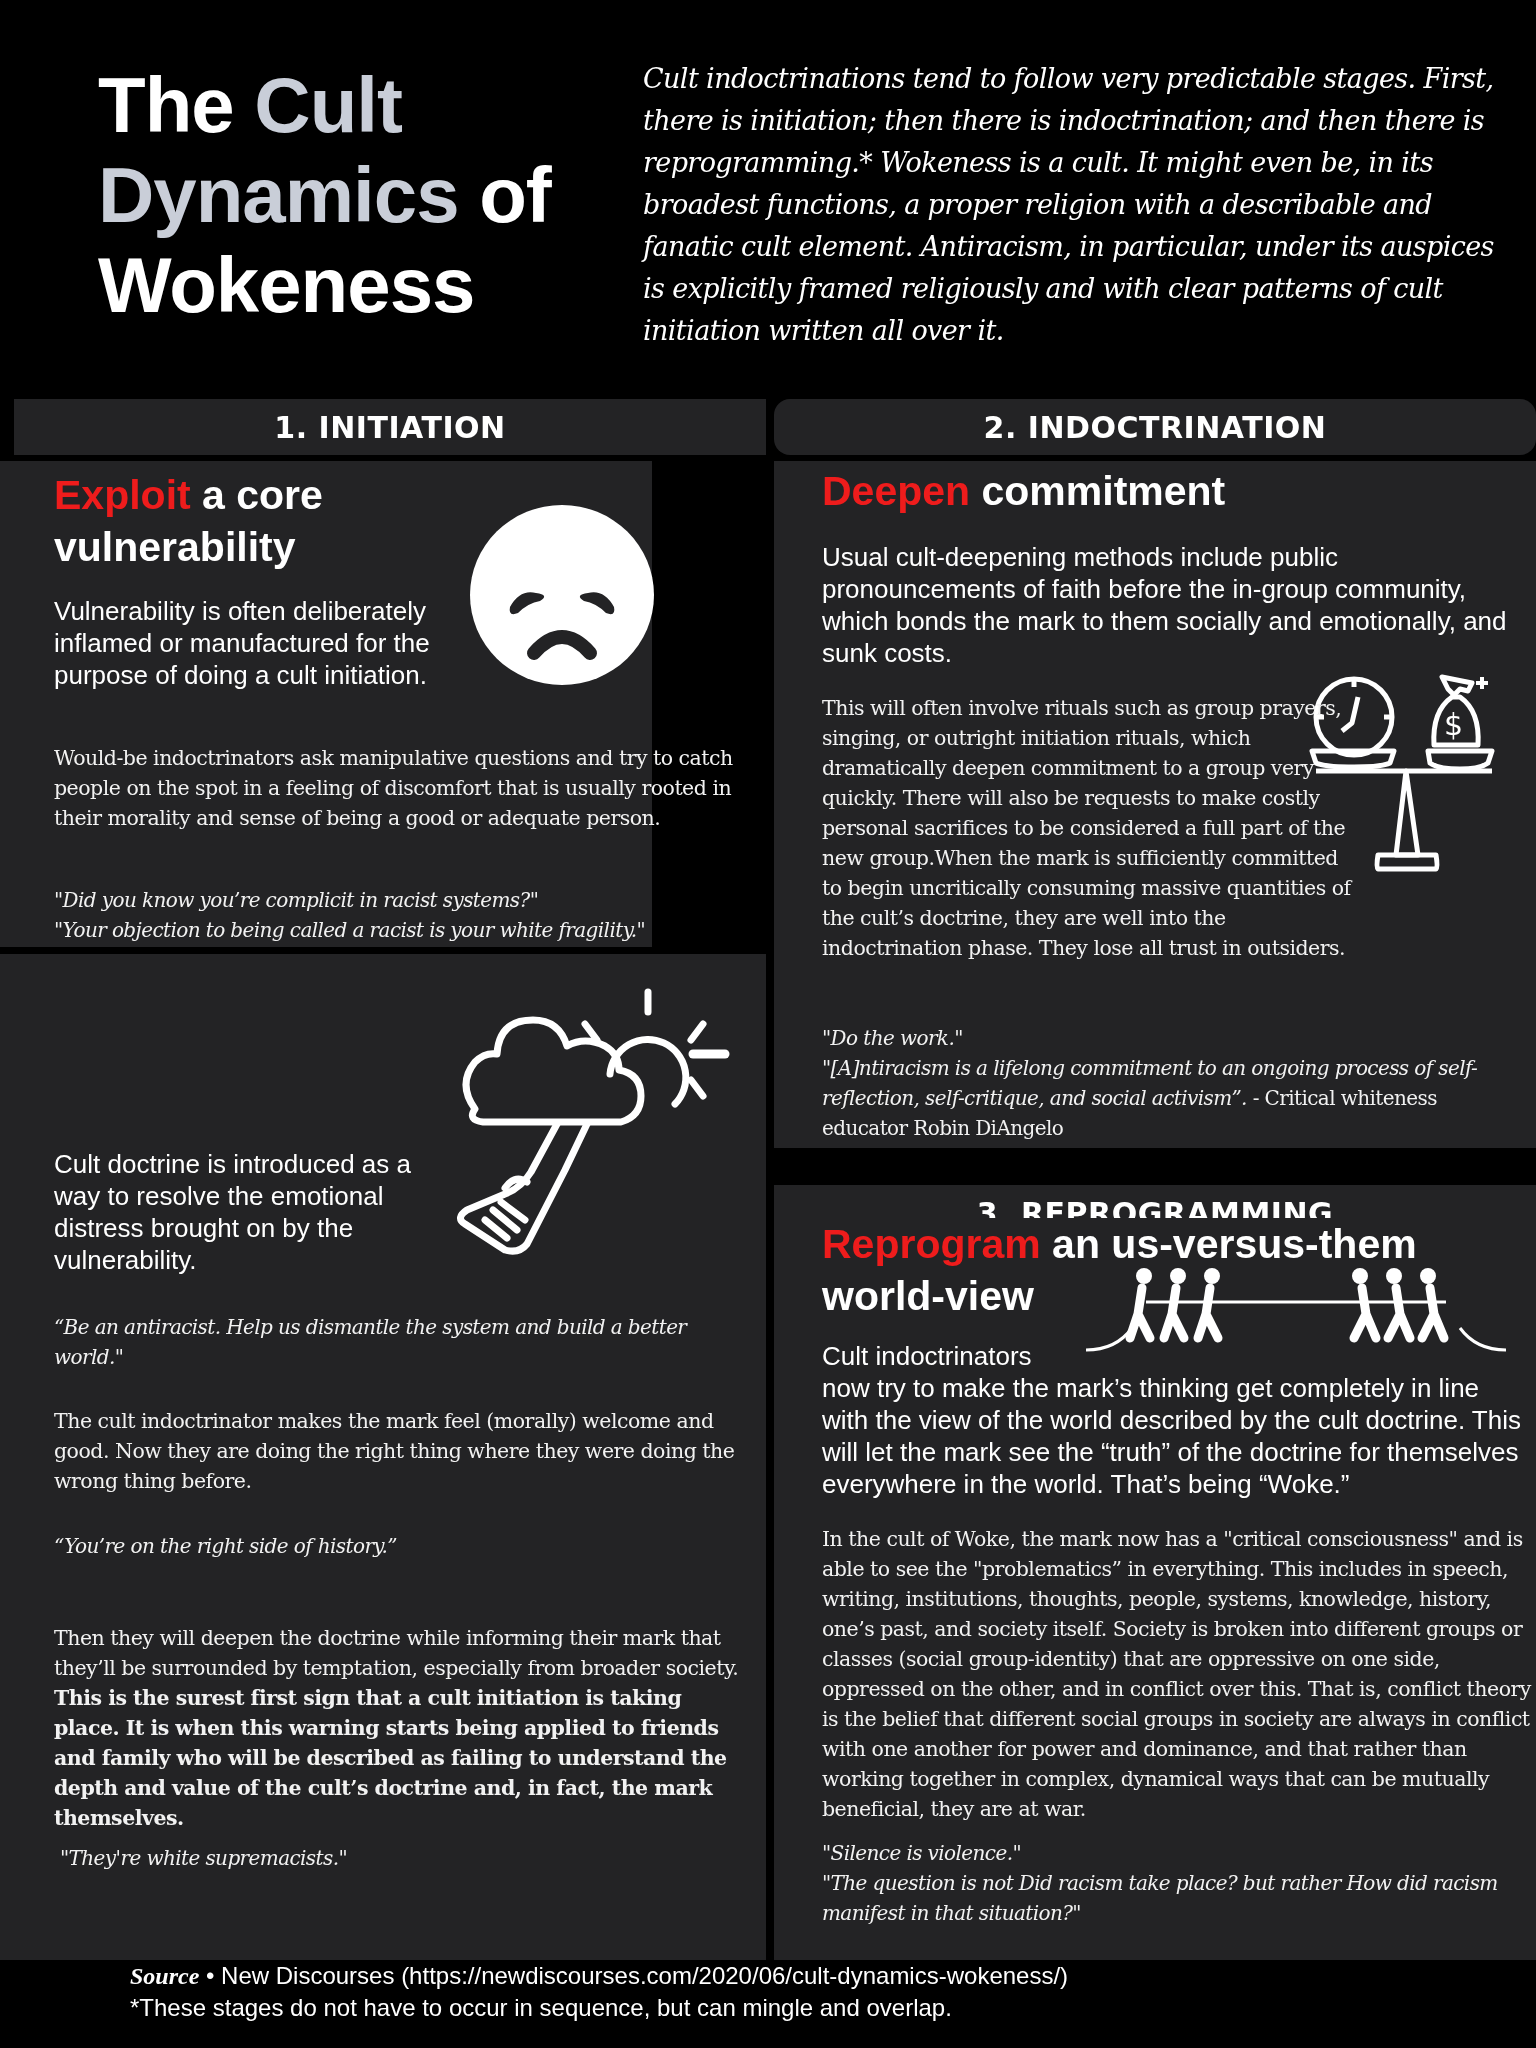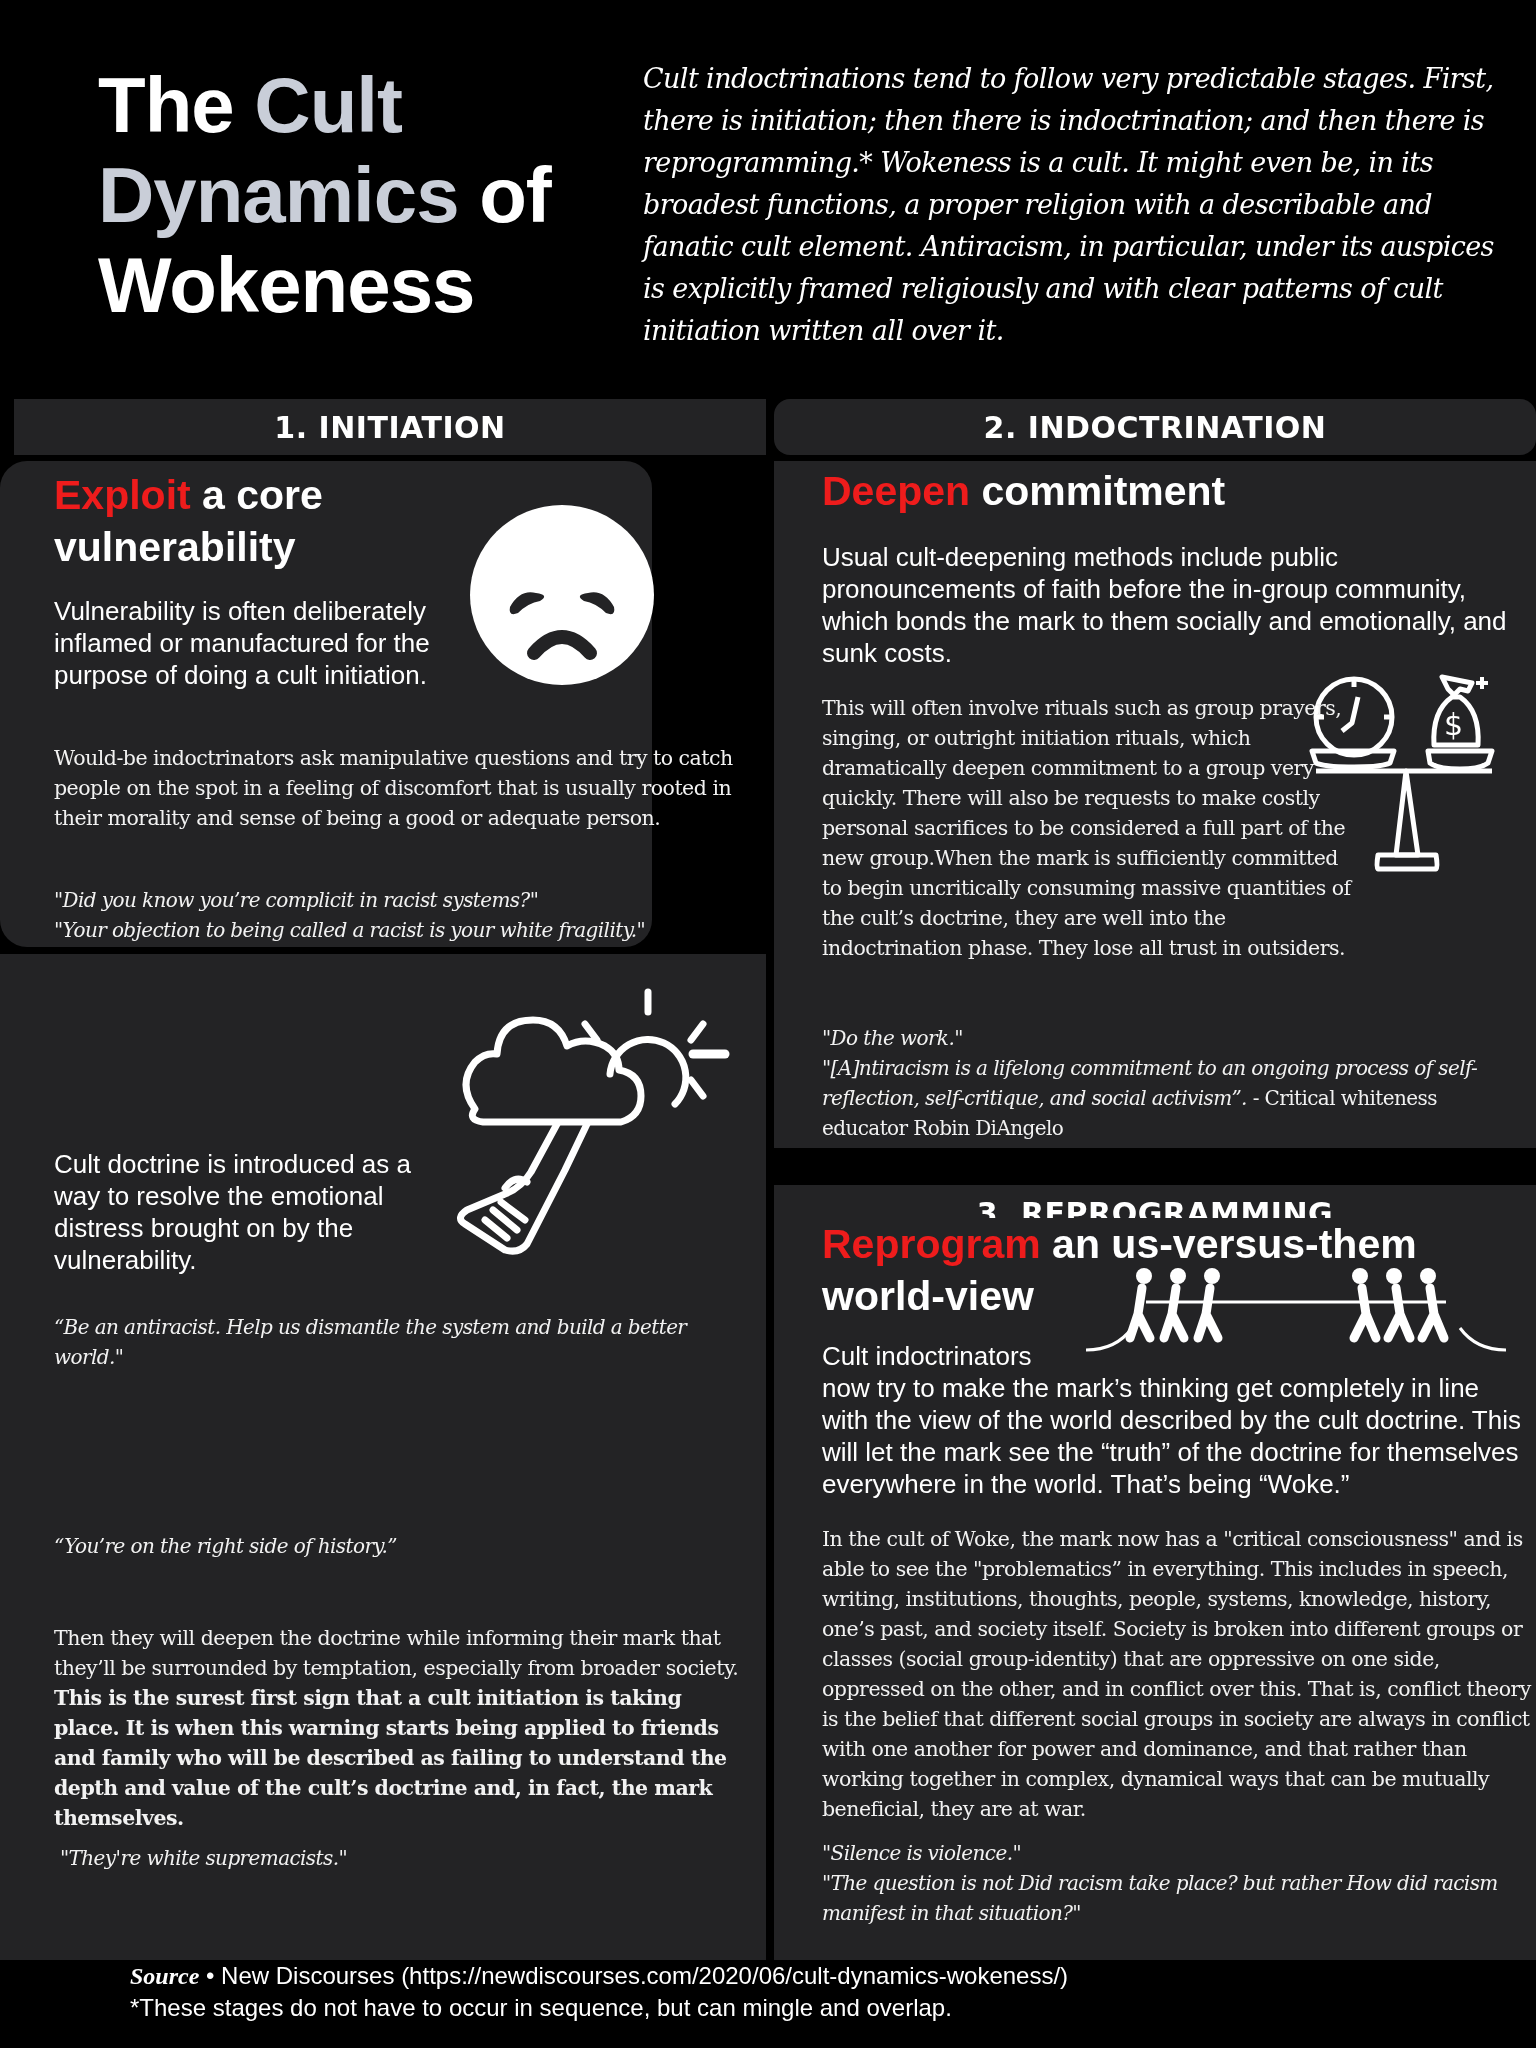--- a/index.html
+++ b/index.html
@@ -13,21 +13,21 @@
   .title .accent { color: #c9ced8; }
   .intro { left: 643px; top: 58px; width: 880px; font-family: "DejaVu Serif", serif; font-style: italic; font-size: 27px; line-height: 42px; color: #fff; letter-spacing: -0.6px; }
 
   
   .bar { background: #232325; height: 56px; display: flex; align-items: center; justify-content: center; font-family: "DejaVu Sans", sans-serif; font-weight: 700; font-size: 30px; color: #fff; letter-spacing: 0.5px; }
   .bar1 { left: 14px; top: 399px; width: 752px; }
   .bar2 { left: 774px; top: 399px; width: 762px; border-radius: 16px; }
   .bar3 { left: 774px; top: 1185px; width: 762px; }
 
   .panel { background: #232325; }
-  .p1 { left: 0; top: 461px; width: 652px; height: 486px; border-radius: 27px; }
+  .p1 { left: 0; top: 461px; width: 652px; height: 486px; }
   .p2 { left: 0; top: 954px; width: 766px; height: 1006px; }
   .p3 { left: 774px; top: 461px; width: 762px; height: 687px; }
   .p4 { left: 774px; top: 1218px; width: 762px; height: 742px; }
 
   .h2 { font-family: "Liberation Sans", sans-serif; font-weight: 700; font-size: 41px; line-height: 52px; color: #fff; }
   .h2 .red { color: #ee1c1c; }
   .sans { font-family: "Liberation Sans", sans-serif; font-size: 26px; line-height: 32px; color: #fff; }
   .serif { font-family: "DejaVu Serif", serif; font-size: 20.5px; line-height: 30px; color: #f2f2f2; letter-spacing: -0.5px; }
   .serif b { font-weight: 700; }
   .quote { font-family: "DejaVu Serif", serif; font-style: italic; font-size: 20px; line-height: 30px; color: #f2f2f2; letter-spacing: -0.6px; }
@@ -81,20 +81,21 @@
       <line x1="246" y1="106" x2="258" y2="122"></line>
       <path d="M165 100 A38 38 0 1 1 230 130"></path>
       <path d="M30 135 Q12 110 30 88 Q40 78 52 80 Q54 46 88 46 Q114 46 122 72 Q140 62 160 72 Q174 80 174 96 Q196 100 196 122 Q196 142 176 148 L38 148 Q22 146 30 135Z"></path>
       <path d="M112 150 L86 198 Q76 214 60 220 L22 236 Q10 244 20 250 L60 276 Q74 280 82 270 L120 196 L142 150"></path>
       <path d="M40 246 L62 264 M48 236 L72 256 M56 228 L80 246"></path>
       <path d="M60 214 Q70 200 82 208"></path>
     </svg>
   </div>
   <div class="abs sans" style="left:54px; top:194px; width:380px;">Cult doctrine is introduced as a way to resolve the emotional distress brought on by the vulnerability.</div>
   <div class="abs quote" style="left:54px; top:358px; width:690px;">“Be an antiracist. Help us dismantle the system and build a better world."</div>
+  <div class="abs serif" style="left:54px; top:452px; width:690px;">The cult indoctrinator makes the mark feel (morally) welcome and good.  Now they are doing the right thing where they were doing the wrong thing before.</div>
   <div class="abs quote" style="left:54px; top:577px; width:690px;">“You’re on the right side of history.”</div>
   <div class="abs serif" style="left:54px; top:669px; width:690px;">
     <span>Then they will deepen the doctrine while informing their mark that they’ll be surrounded by temptation, especially from broader society. </span><b>This is the surest first sign that a cult initiation is taking place. It is when this warning starts being applied to friends and family who will be described as failing to understand the depth and value of the cult’s doctrine and, in fact, the mark themselves.</b>
   </div>
   <div class="abs quote" style="left:60px; top:889px; width:690px;">"They're white supremacists."</div>
 </div>
 
 <div class="abs panel p3">
   <div class="abs sans" style="left:48px; top:80px; width:710px;">Usual cult-deepening methods include public pronouncements of faith before the in-group community, which bonds the mark to them socially and emotionally, and sunk costs.</div>
   <div class="abs h2" style="left:48px; top:4px; width:700px;">

